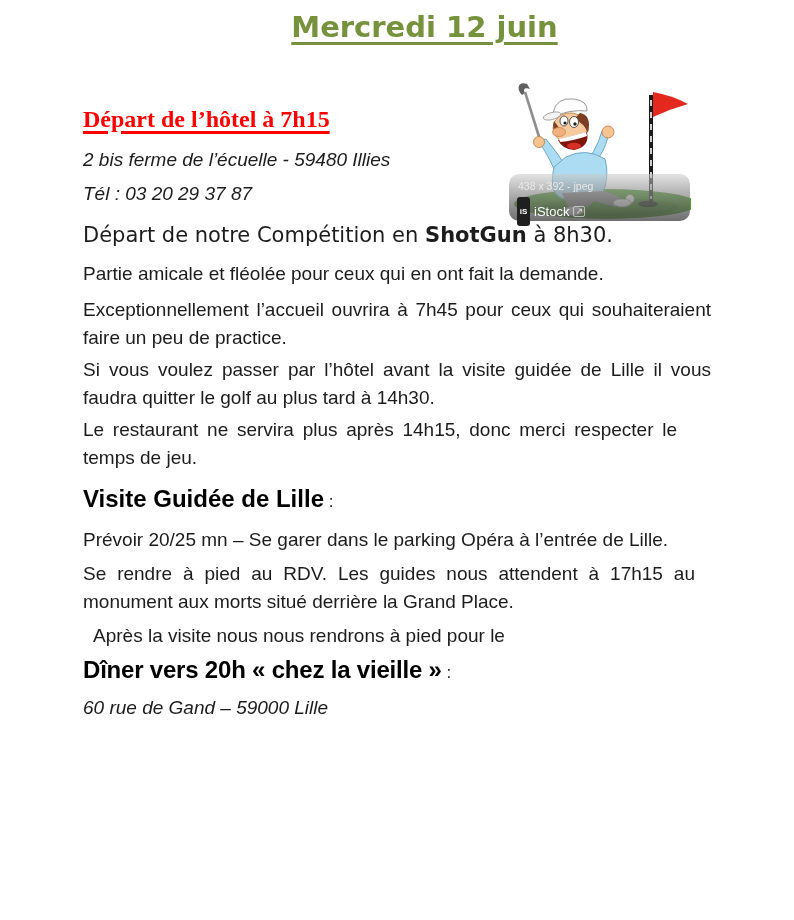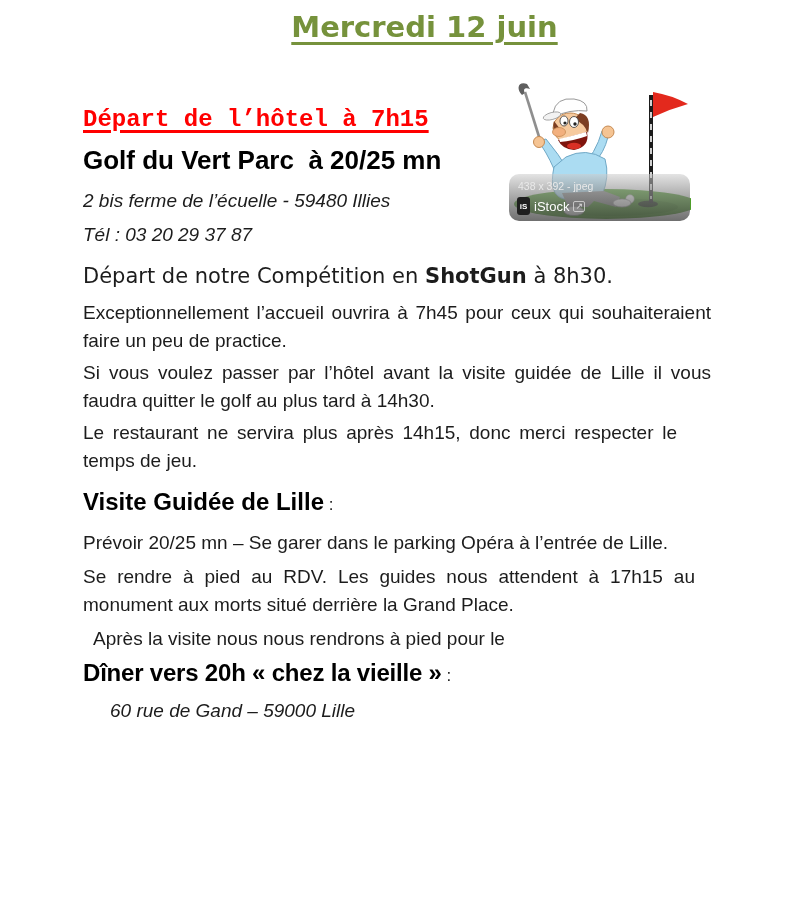--- a/index.html
+++ b/index.html
@@ -15,39 +15,39 @@
   
   .doc-title{
     margin:10px 0 0 55px;
     font-family:"DejaVu Sans",sans-serif;font-weight:bold;font-size:29px;line-height:35px;
     color:var(--title_green,#76923C);
     text-decoration:underline;text-decoration-thickness:3px;text-underline-offset:5px;text-align:center;
   }
 
   
   .red-heading{
-    font-family:Liberation Mono, monospace;font-weight:bold;font-size:24px;line-height:31px;
+    font-family:Liberation Serif, serif;font-weight:bold;font-size:24px;line-height:31px;
     color:var(--heading_red,#FF0000);
     text-decoration:underline;text-decoration-thickness:2.5px;text-underline-offset:4px;
   }
   #red1{margin-top:59px;}
   #red2{margin-top:9px;font-size:26px;line-height:32px;}
 
   
   .black-heading{font-weight:bold;color:#000;}
   #golf-venue{margin-top:10px;font-family:"Liberation Sans",sans-serif;font-size:26px;line-height:31px;white-space:pre-wrap;}
   #visite-heading{margin-top:12px;font-size:24px;line-height:30px;}
   #diner-heading{margin-top:5px;font-size:24px;line-height:30px;letter-spacing:-0.2px;}
   .colon{font-weight:normal;font-size:17px;letter-spacing:0;color:var(--body_text,#1c1c1c);}
 
   
   .addr{font-style:italic;font-size:19px;line-height:23px;}
   #addr1{margin-top:13px;}
   #addr2{margin-top:11px;}
-  #addr3{margin-top:8px;line-height:24px;margin-left:27px;}
+  #addr3{margin-top:8px;line-height:24px;}
 
   
   .body-p{font-size:19px;line-height:28px;}
   .just{text-align:justify;}
   #p-shotgun{margin-top:15px;font-family:"DejaVu Sans",sans-serif;font-size:21px;line-height:30px;}
   #p-amicale{margin-top:10px;}
   #p-accueil{margin-top:8px;}
   #p-fin{margin-top:6px;}
   #p-hotel{margin-top:4px;}
   #p-rest{margin-top:4px;width:594px;}
@@ -61,41 +61,41 @@
   
   .thumb{position:absolute;left:508px;top:79px;width:183px;height:143px;}
   .thumb svg{position:absolute;left:0;top:0;width:100%;height:100%;}
   .thumb-overlay{
     position:absolute;left:1px;right:1px;bottom:1px;height:47px;border-radius:10px;
     background:linear-gradient(180deg,rgba(205,205,205,0.55) 0%,rgba(120,120,120,0.7) 55%,rgba(70,70,70,0.78) 100%);
   }
   .thumb-caption{font-size:10.5px;line-height:12px;color:#e9e9e9;padding:6px 0 0 9px;}
   .thumb-source{display:flex;align-items:center;gap:4px;padding:5px 0 0 8px;}
   .istock-logo{
-    width:13px;height:18px;border-radius:3px;background:#1f1f1f;color:#fff;
+    width:13px;height:29px;border-radius:3px;background:#1f1f1f;color:#fff;
     font-size:8px;font-weight:bold;display:flex;align-items:center;justify-content:center;
   }
   .istock-label{font-size:13px;color:#fdfdfd;}
   .ext-link{font-size:9px;color:#ddd;border:1px solid rgba(230,230,230,0.7);border-radius:2px;line-height:9px;padding:0 1px;}
 </style>
 </head>
 <body>
 
 <div class="content">
 
   <h1 class="doc-title">Mercredi 12 juin</h1>
 
   <h2 class="red-heading" id="red1">Départ de l’hôtel à 7h15</h2>
 
-  <h2 class="black-heading" id="golf-venue">Golf du Vert Parc  à 20/25 mn</h2>
 
   <p class="addr" id="addr1">2 bis ferme de l’écuelle - 59480 Illies</p>
   <p class="addr" id="addr2">Tél : 03 20 29 37 87</p>
 
   <p class="body-p" id="p-shotgun"><span>Départ de notre Compétition en </span><span class="b">ShotGun</span><span> à 8h30.</span></p>
+  <p class="body-p" id="p-amicale"><span>Partie amicale et fléolée pour ceux qui en ont fait la demande.</span></p>
   <p class="body-p just" id="p-accueil"><span>Exceptionnellement l’accueil ouvrira à 7h45 pour ceux qui souhaiteraient faire un peu de practice.</span></p>
   <p class="body-p just" id="p-hotel"><span>Si vous voulez passer par l’hôtel avant la visite guidée de Lille il vous faudra quitter le golf au plus tard à 14h30.</span></p>
   <p class="body-p just" id="p-rest"><span>Le restaurant ne servira plus après 14h15, donc merci respecter le temps de jeu.</span></p>
 
   <h2 class="black-heading" id="visite-heading"><span>Visite Guidée de Lille</span><span class="colon"> :</span></h2>
 
 
   <p class="body-p just" id="p-parking"><span>Prévoir 20/25 mn – Se garer dans le parking Opéra à l’entrée de Lille.</span></p>
   <p class="body-p just" id="p-rdv"><span>Se rendre à pied au RDV. Les guides nous attendent à 17h15 au monument aux morts situé derrière la Grand Place.</span></p>
   <p class="body-p" id="p-apres"><span>Après la visite nous nous rendrons à pied pour le</span></p>

